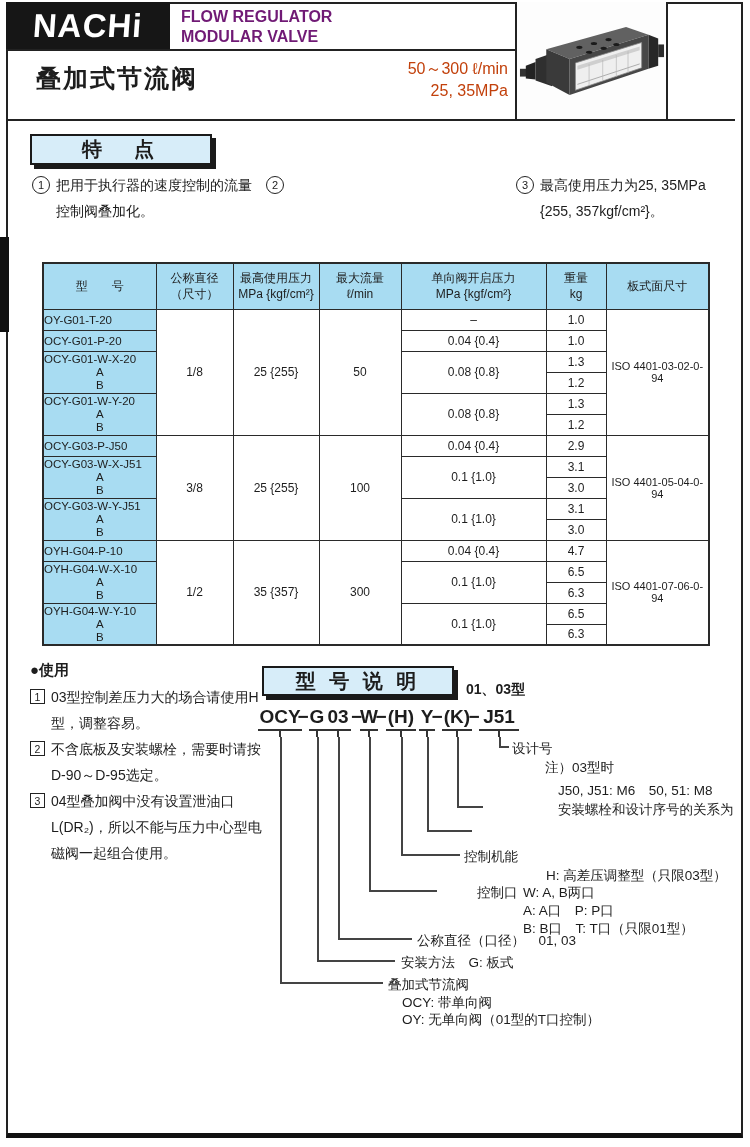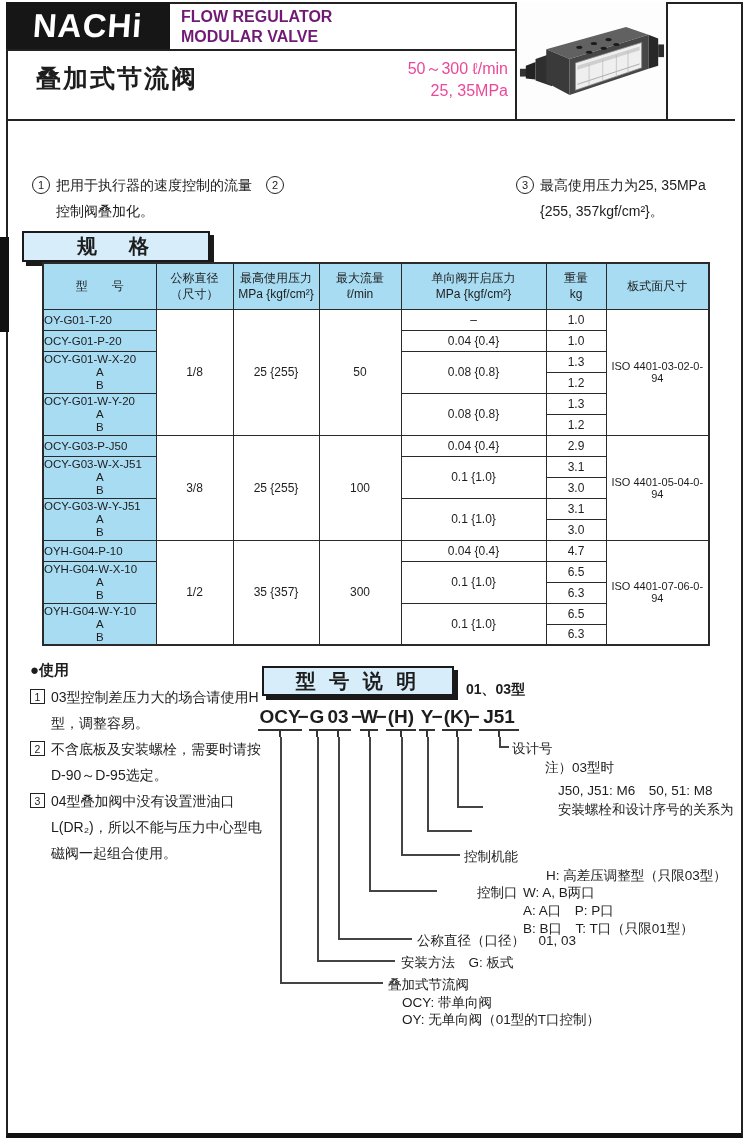--- a/index.html
+++ b/index.html
@@ -10,21 +10,21 @@
   .edge-tab { position:absolute; left:0; top:237px; width:9px; height:95px; background:#111; }
 
   
   .nachi-box { position:absolute; left:6px; top:2px; width:164px; height:47px; background:#161616;
                display:flex; align-items:center; justify-content:center; }
   .nachi-logo { color:#fff; font-weight:bold; font-size:33px; letter-spacing:1px; transform:skewX(-4deg); }
   .subtitle { position:absolute; left:181px; top:7px; font-size:16px; font-weight:bold; color:#701a75; line-height:20px; }
   .hline1 { position:absolute; left:8px; top:49px; width:507px; border-top:2px solid #222; }
   .hline2 { position:absolute; left:8px; top:119px; width:727px; border-top:2px solid #222; }
   .cn-title { position:absolute; left:36px; top:62px; font-size:25px; font-weight:bold; letter-spacing:2px; }
-  .spec-right { position:absolute; left:330px; top:58px; width:178px; text-align:right; font-size:16px; line-height:22px; color:#ec4899; }
+  .spec-right { position:absolute; left:330px; top:58px; width:178px; text-align:right; font-size:16px; line-height:22px; color:#c2410c; }
   .photo-cell { position:absolute; left:515px; top:2px; width:153px; height:117px;
                 border-left:2px solid #222; border-right:2px solid #222;
                 display:flex; align-items:center; justify-content:center; background:#fdfdfd; }
 
   
   .secbox { position:absolute; background:#d7edf9; border:2px solid #1a1a1a; box-shadow:4px 4px 0 0 #1a1a1a;
             display:flex; align-items:center; justify-content:center; font-weight:bold; font-size:20px; letter-spacing:6px; }
 
   
   .feature-col { position:absolute; display:flex; font-size:14px; line-height:26px; }
@@ -99,35 +99,35 @@
       <ellipse cx="62" cy="36" rx="3.2" ry="1.6" fill="#1b1b1b"></ellipse>
       <ellipse cx="77" cy="32" rx="3.2" ry="1.6" fill="#1b1b1b"></ellipse>
       <ellipse cx="92" cy="28" rx="3.2" ry="1.6" fill="#1b1b1b"></ellipse>
       <ellipse cx="72" cy="41" rx="3.2" ry="1.6" fill="#1b1b1b"></ellipse>
       <ellipse cx="87" cy="37" rx="3.2" ry="1.6" fill="#1b1b1b"></ellipse>
       <ellipse cx="100" cy="33" rx="3.2" ry="1.6" fill="#1b1b1b"></ellipse>
     </svg>
   </div>
   <div class="hline2"></div>
 
+  <div class="secbox" style="left:30px; top:134px; width:182px; height:31px;">
+    <span>特　点</span>
+  </div>
   <div class="feature-col" style="left:32px; top:172px; width:222px;">
     <span class="cnum">1</span>
     <span>把用于执行器的速度控制的流量控制阀叠加化。</span>
   </div>
   <div class="feature-col" style="left:266px; top:172px; width:234px;">
     <span class="cnum">2</span>
   </div>
   <div class="feature-col" style="left:516px; top:172px; width:212px;">
     <span class="cnum">3</span>
     <span>最高使用压力为25, 35MPa {255, 357kgf/cm²}。</span>
   </div>
 
-  <div class="secbox" style="left:22px; top:231px; width:188px; height:31px;">
-    <span>规　格</span>
-  </div>
 
   <table class="spec">
     <colgroup>
       <col style="width:113px">
         <col style="width:77px">
         <col style="width:86px">
         <col style="width:82px">
       <col style="width:145px">
         <col style="width:60px">
         <col style="width:103px">

